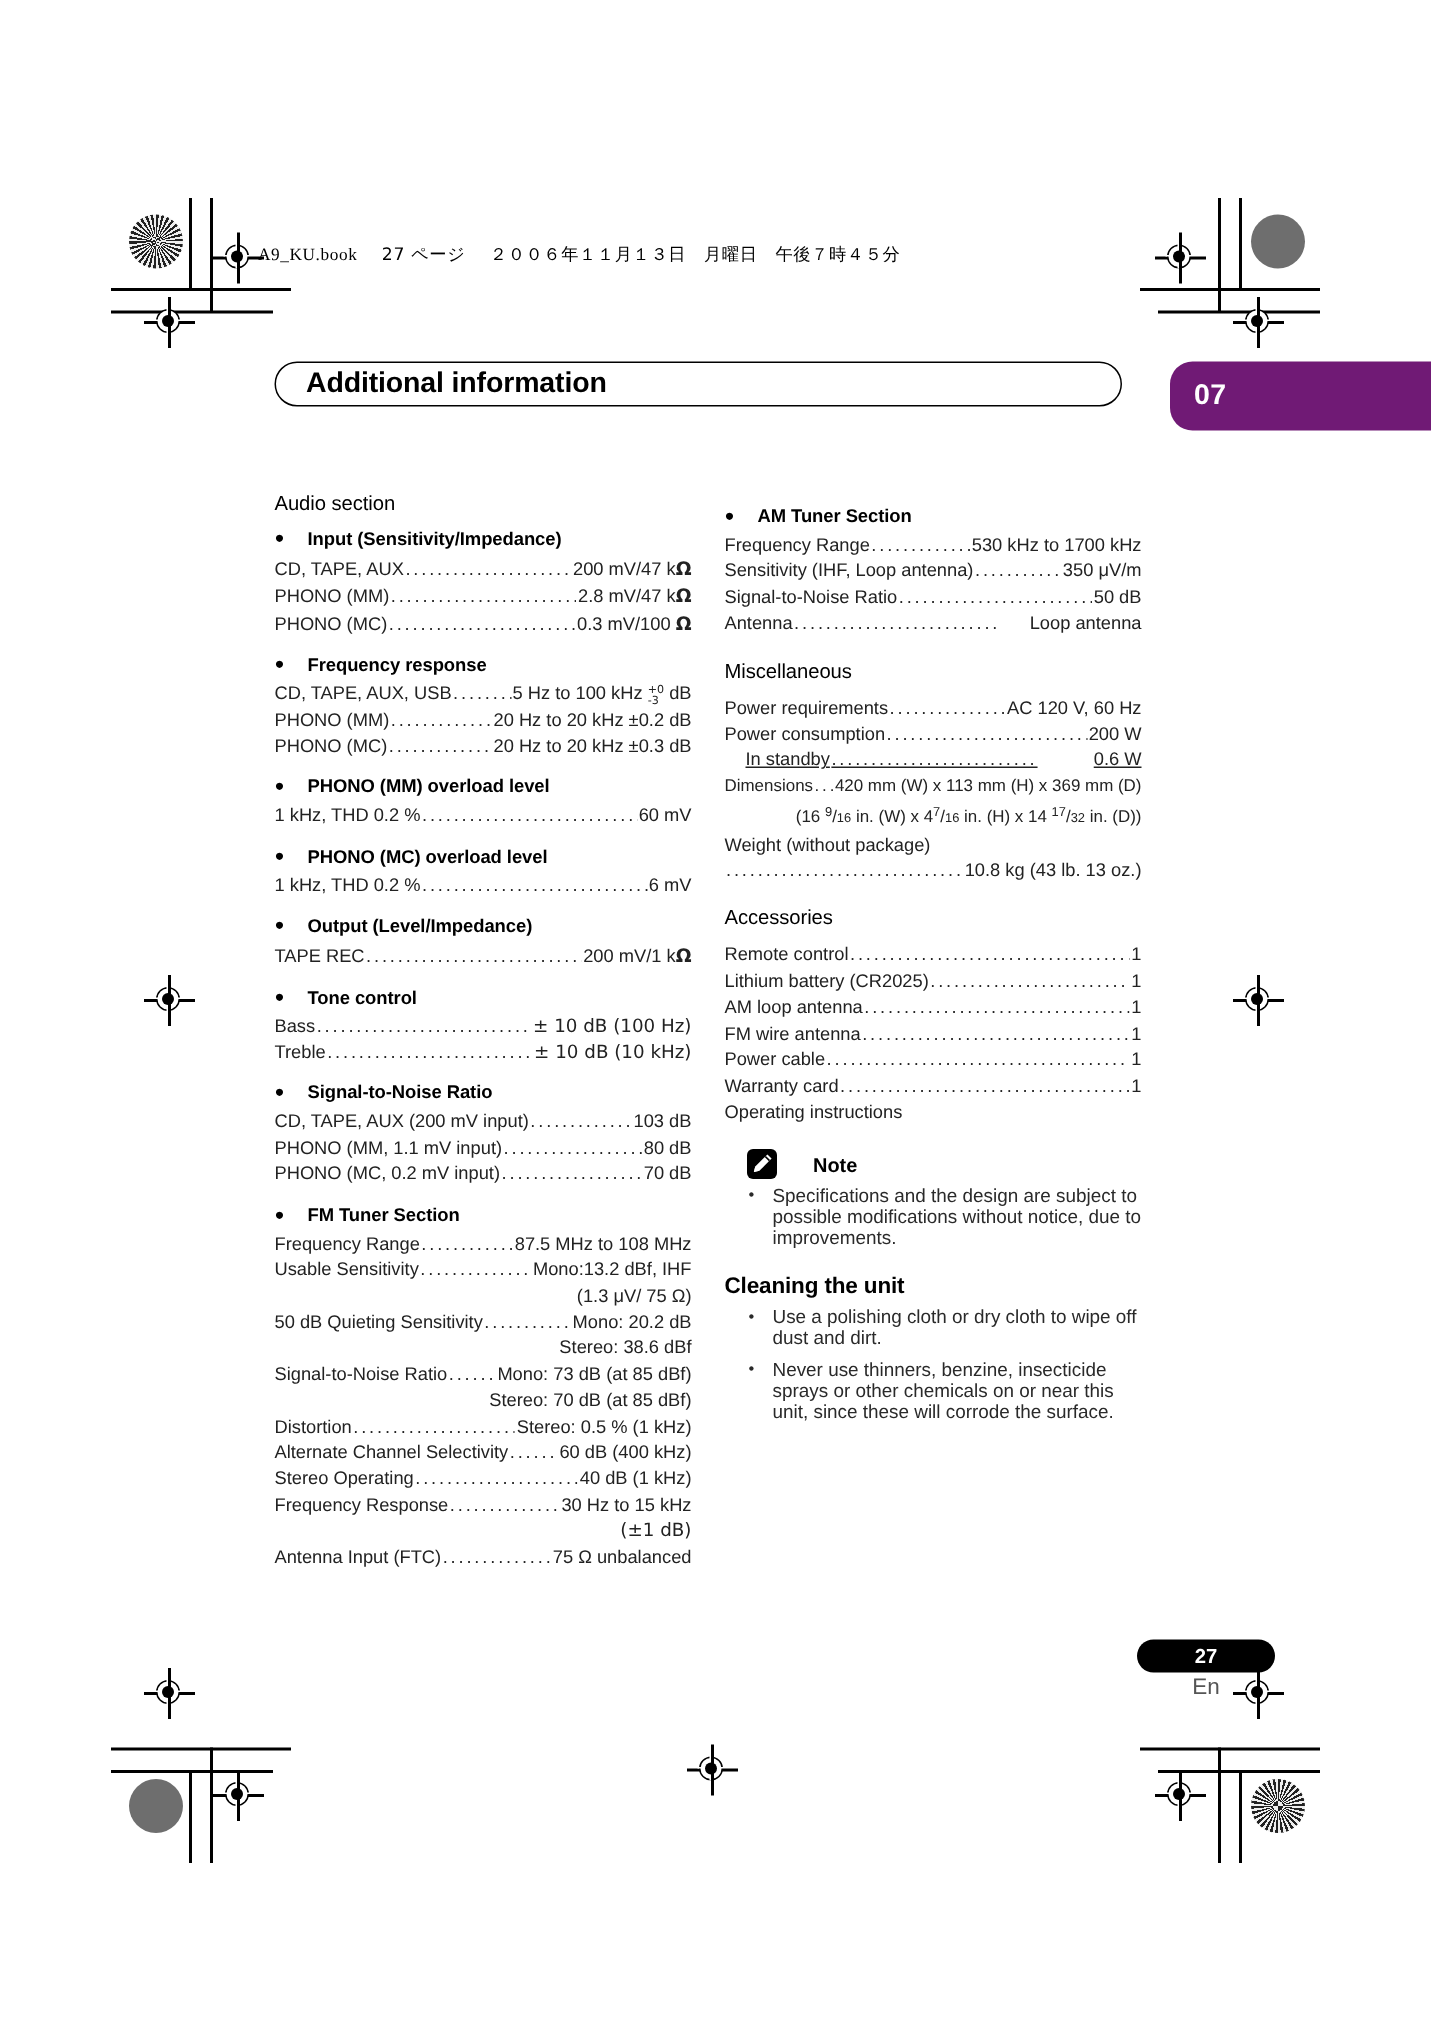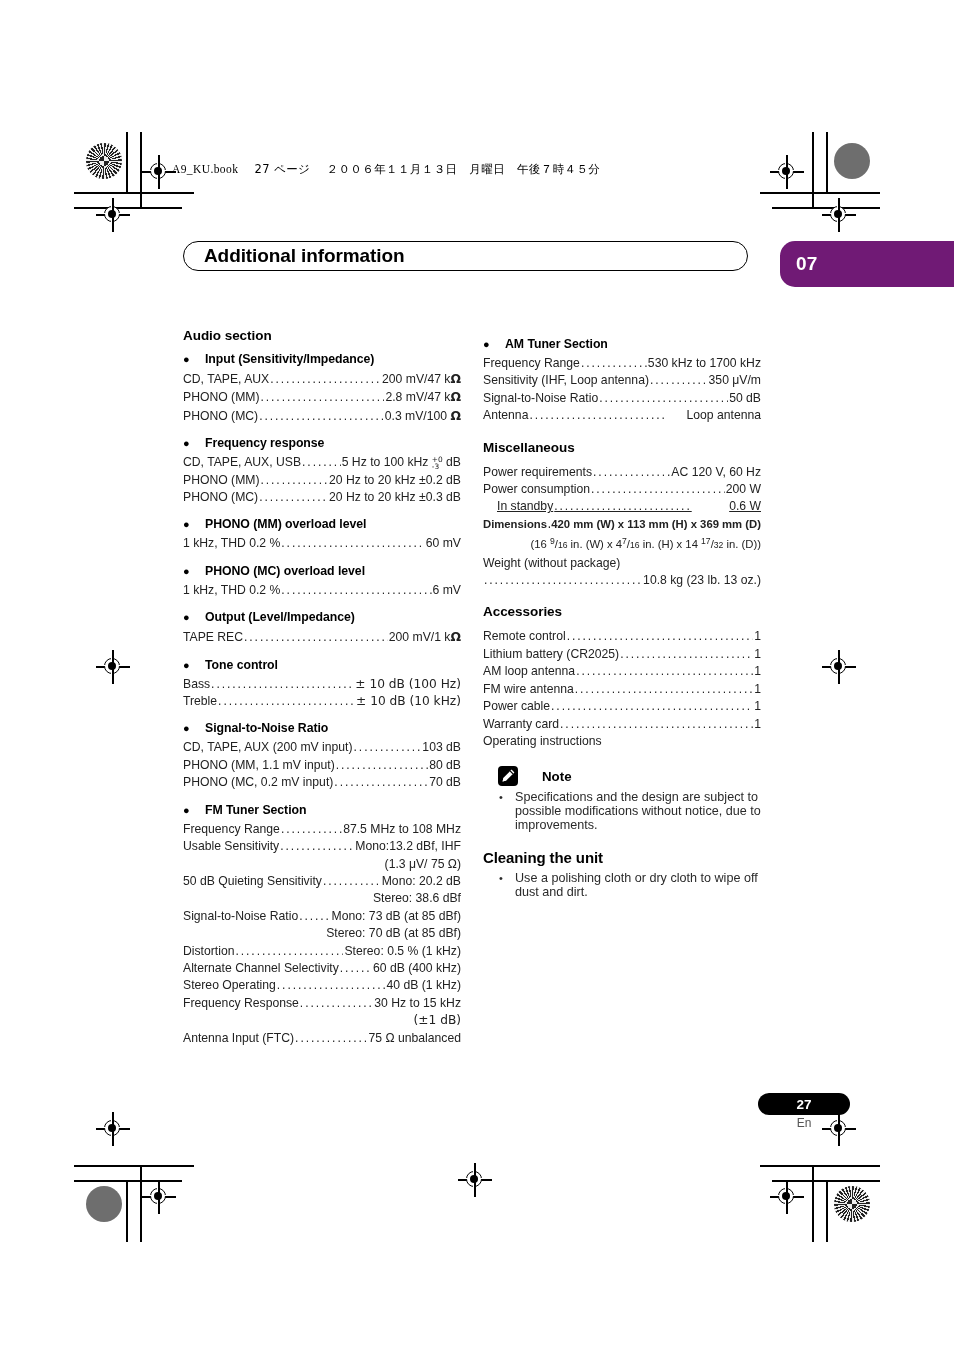--- a/index.html
+++ b/index.html
@@ -139,21 +139,21 @@
     position: absolute;
     top: 328px;
     width: 278px;
   }
   .col-left  { left: 183px; }
   .col-right { left: 483px; }
 
   h2.sec {
     margin: 0 0 9px 0;
     font-size: 13.5px;
-    font-weight: bold;
+    font-weight: normal;
     letter-spacing: -0.05px;
   }
   h2.sec.spaced { margin-top: 15px; }
 
   .bullet-head {
     display: flex;
     margin: 11px 0 3px 0;
     font-size: 12.3px;
     font-weight: bold;
     letter-spacing: -0.05px;
@@ -288,21 +288,21 @@
     color: #fff;
     font-size: 13.5px;
     font-weight: bold;
   }
   .page-lang {
     position: absolute;
     left: 758px;
     top: 1116px;
     width: 92px;
     text-align: center;
-    font-size: 12px;
+    font-size: 15px;
     color: #555;
   }
 </style>
 </head>
 <body>
 
 <div>
 
   <div class="mark-line" style="left:74px; top:192px; width:120px; height:1.6px;"></div>
   <div class="mark-line" style="left:74px; top:207px; width:108px; height:1.6px;"></div>
@@ -613,35 +613,35 @@
   <div class="row">
     <span class="lbl">Power consumption</span>
     <span class="dots">..........................</span>
     <span class="val">200 W</span>
   </div>
   <div class="row indent1">
     <span class="lbl">In standby</span>
     <span class="dots">..........................</span>
     <span class="val">0.6 W</span>
   </div>
-  <div class="row" style="font-size:11.3px;font-weight:bold;">
+  <div class="row" style="font-size:11.3px;">
     <span class="lbl">Dimensions</span>
     <span class="dots" style="font-size:11.3px;">...</span>
     <span class="val">420 mm (W) x 113 mm (H) x 369 mm (D)</span>
   </div>
   <div class="row-right frac" style="font-size:11.3px;">
     (16&nbsp;<sup>9</sup>/<sub>16</sub> in. (W) x 4<sup>7</sup>/<sub>16</sub> in. (H) x 14&nbsp;<sup>17</sup>/<sub>32</sub> in. (D))
   </div>
   <div class="row nodots">
     <span class="lbl">Weight (without package)</span>
   </div>
   <div class="row">
     <span class="lbl"></span>
     <span class="dots">...................................</span>
-    <span class="val">10.8 kg (23 lb. 13 oz.)</span>
+    <span class="val">10.8 kg (43 lb. 13 oz.)</span>
   </div>
 
   <h2 class="sec spaced">Accessories</h2>
   <div class="row">
     <span class="lbl">Remote control</span>
     <span class="dots">......................................</span>
     <span class="val">1</span>
   </div>
   <div class="row">
     <span class="lbl">Lithium battery (CR2025)</span>
@@ -684,20 +684,21 @@
       <span class="note-label">Note</span>
     </div>
     <ul class="blist">
       <li>Specifications and the design are subject to possible modifications without notice, due to improvements.</li>
     </ul>
   </div>
 
   <h2 class="clean">Cleaning the unit</h2>
   <ul class="blist tight">
     <li>Use a polishing cloth or dry cloth to wipe off dust and dirt.</li>
+    <li>Never use thinners, benzine, insecticide sprays or other chemicals on or near this unit, since these will corrode the surface.</li>
   </ul>
 
 </div>
 
 <div class="page-badge">
   <div class="pnum">27</div>
 </div>
 <div class="page-lang">En</div>
 
 </body></html>

